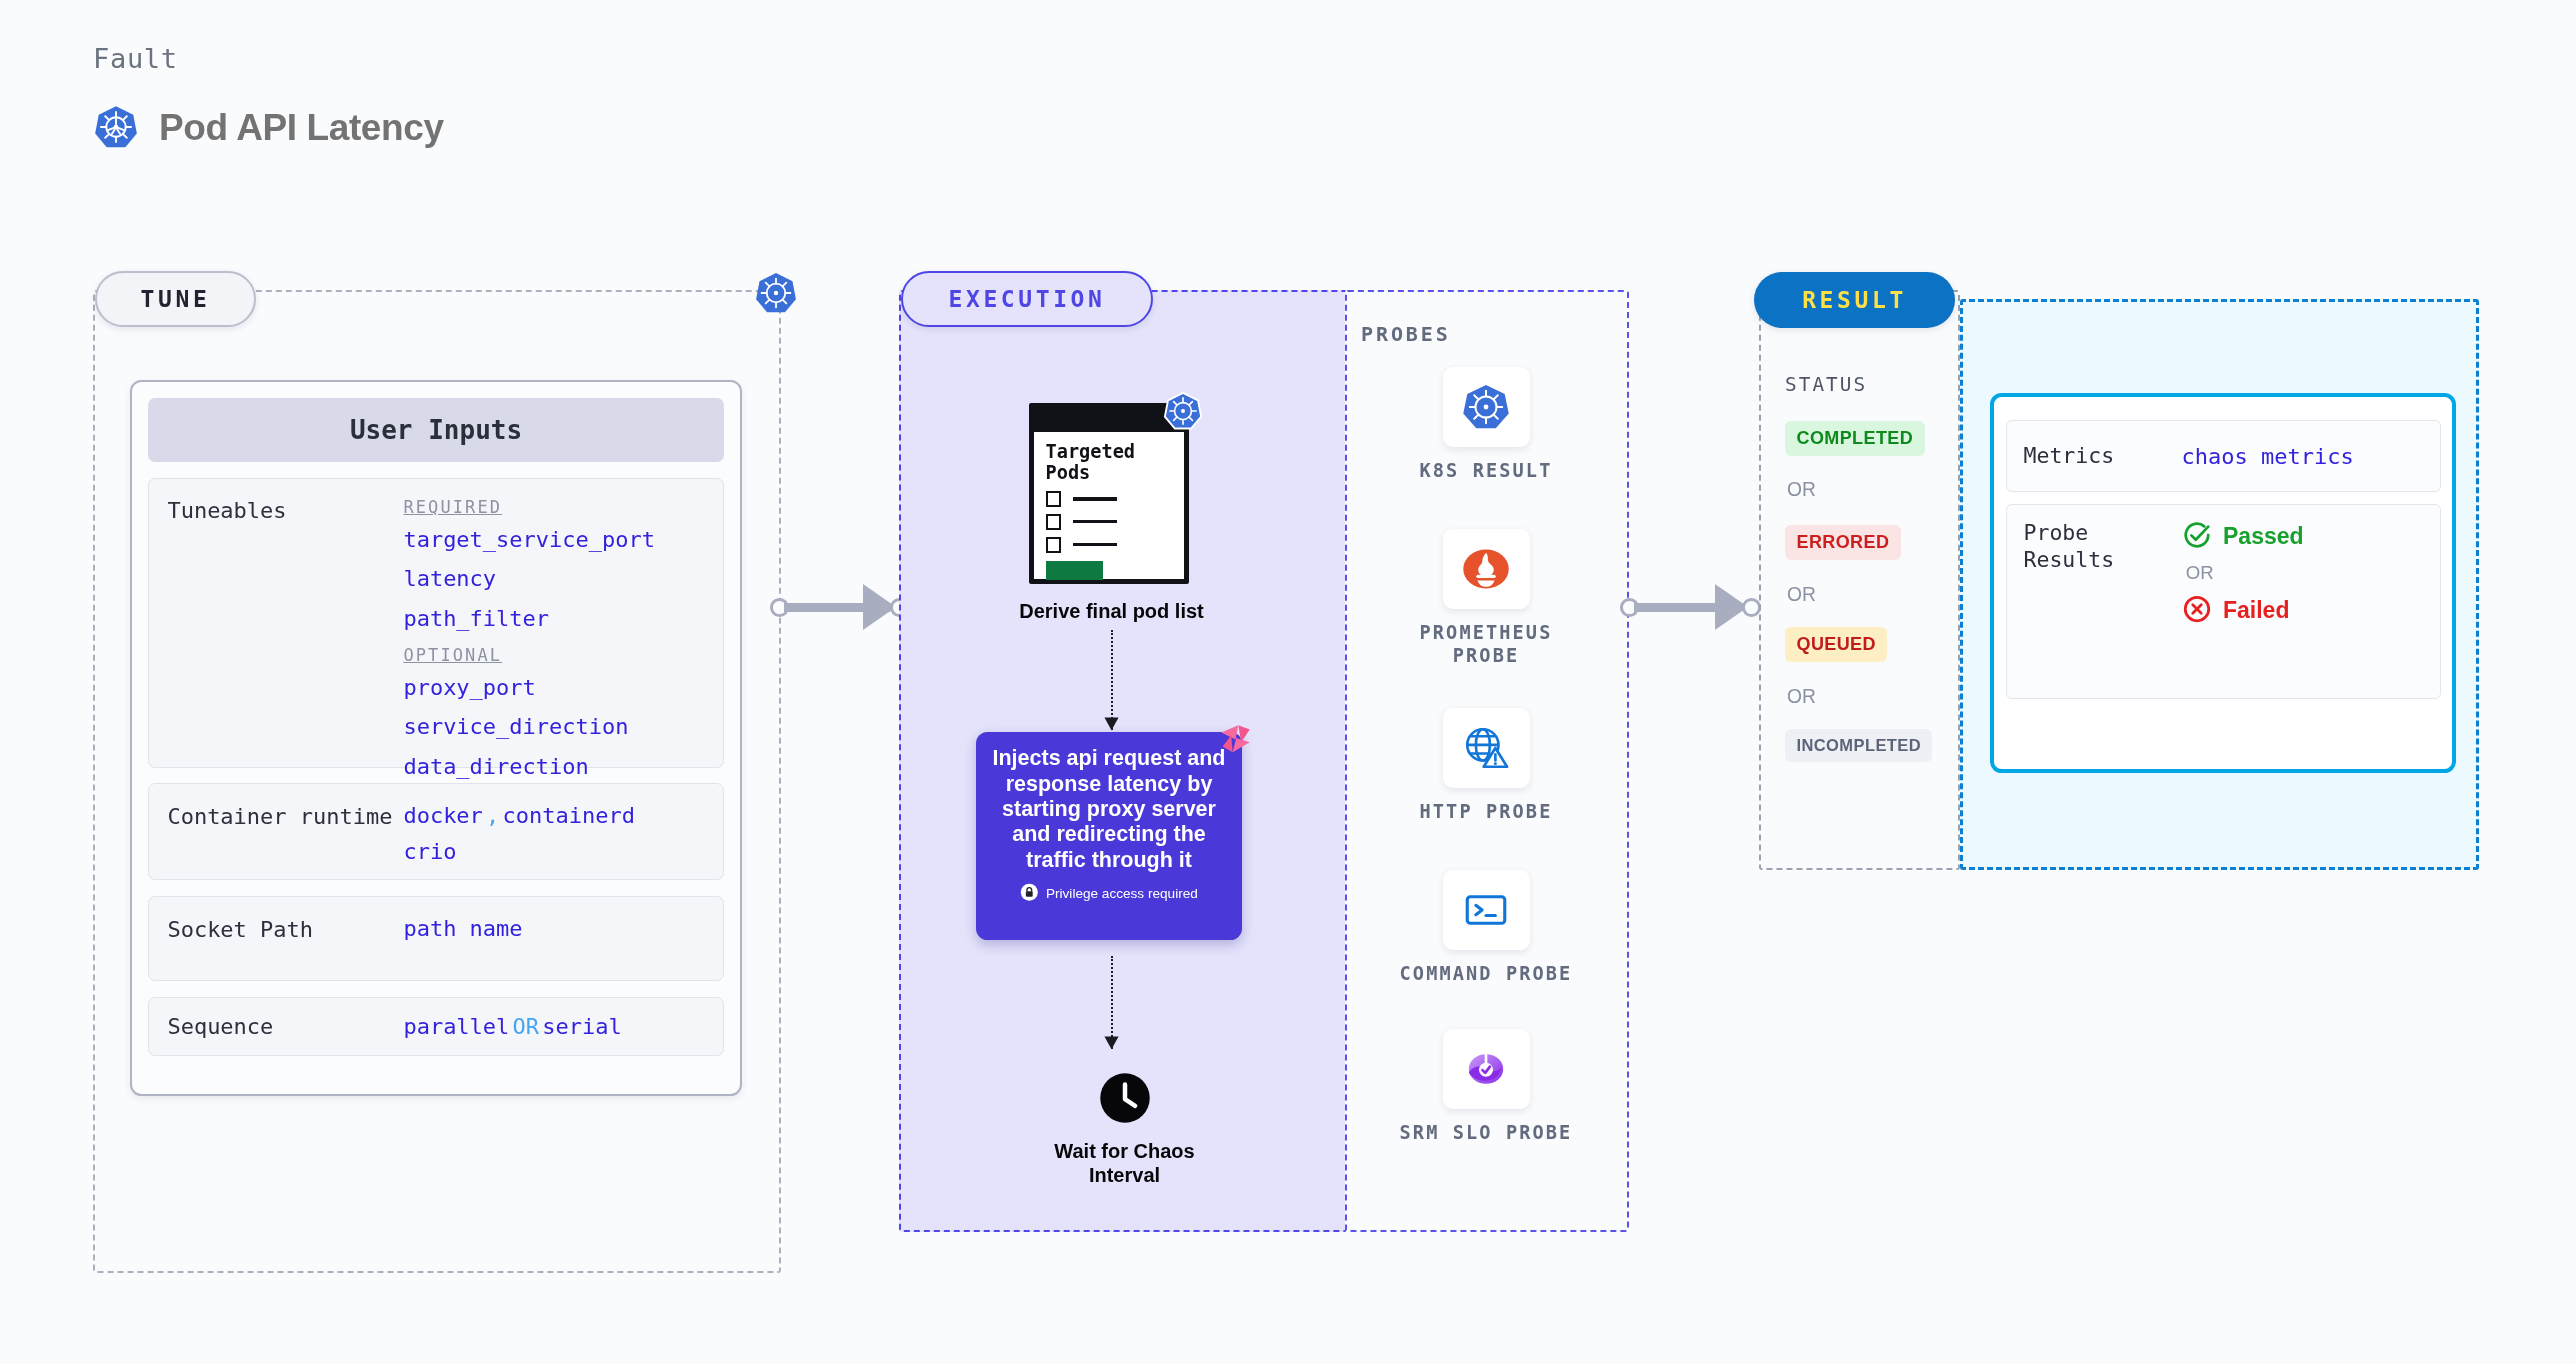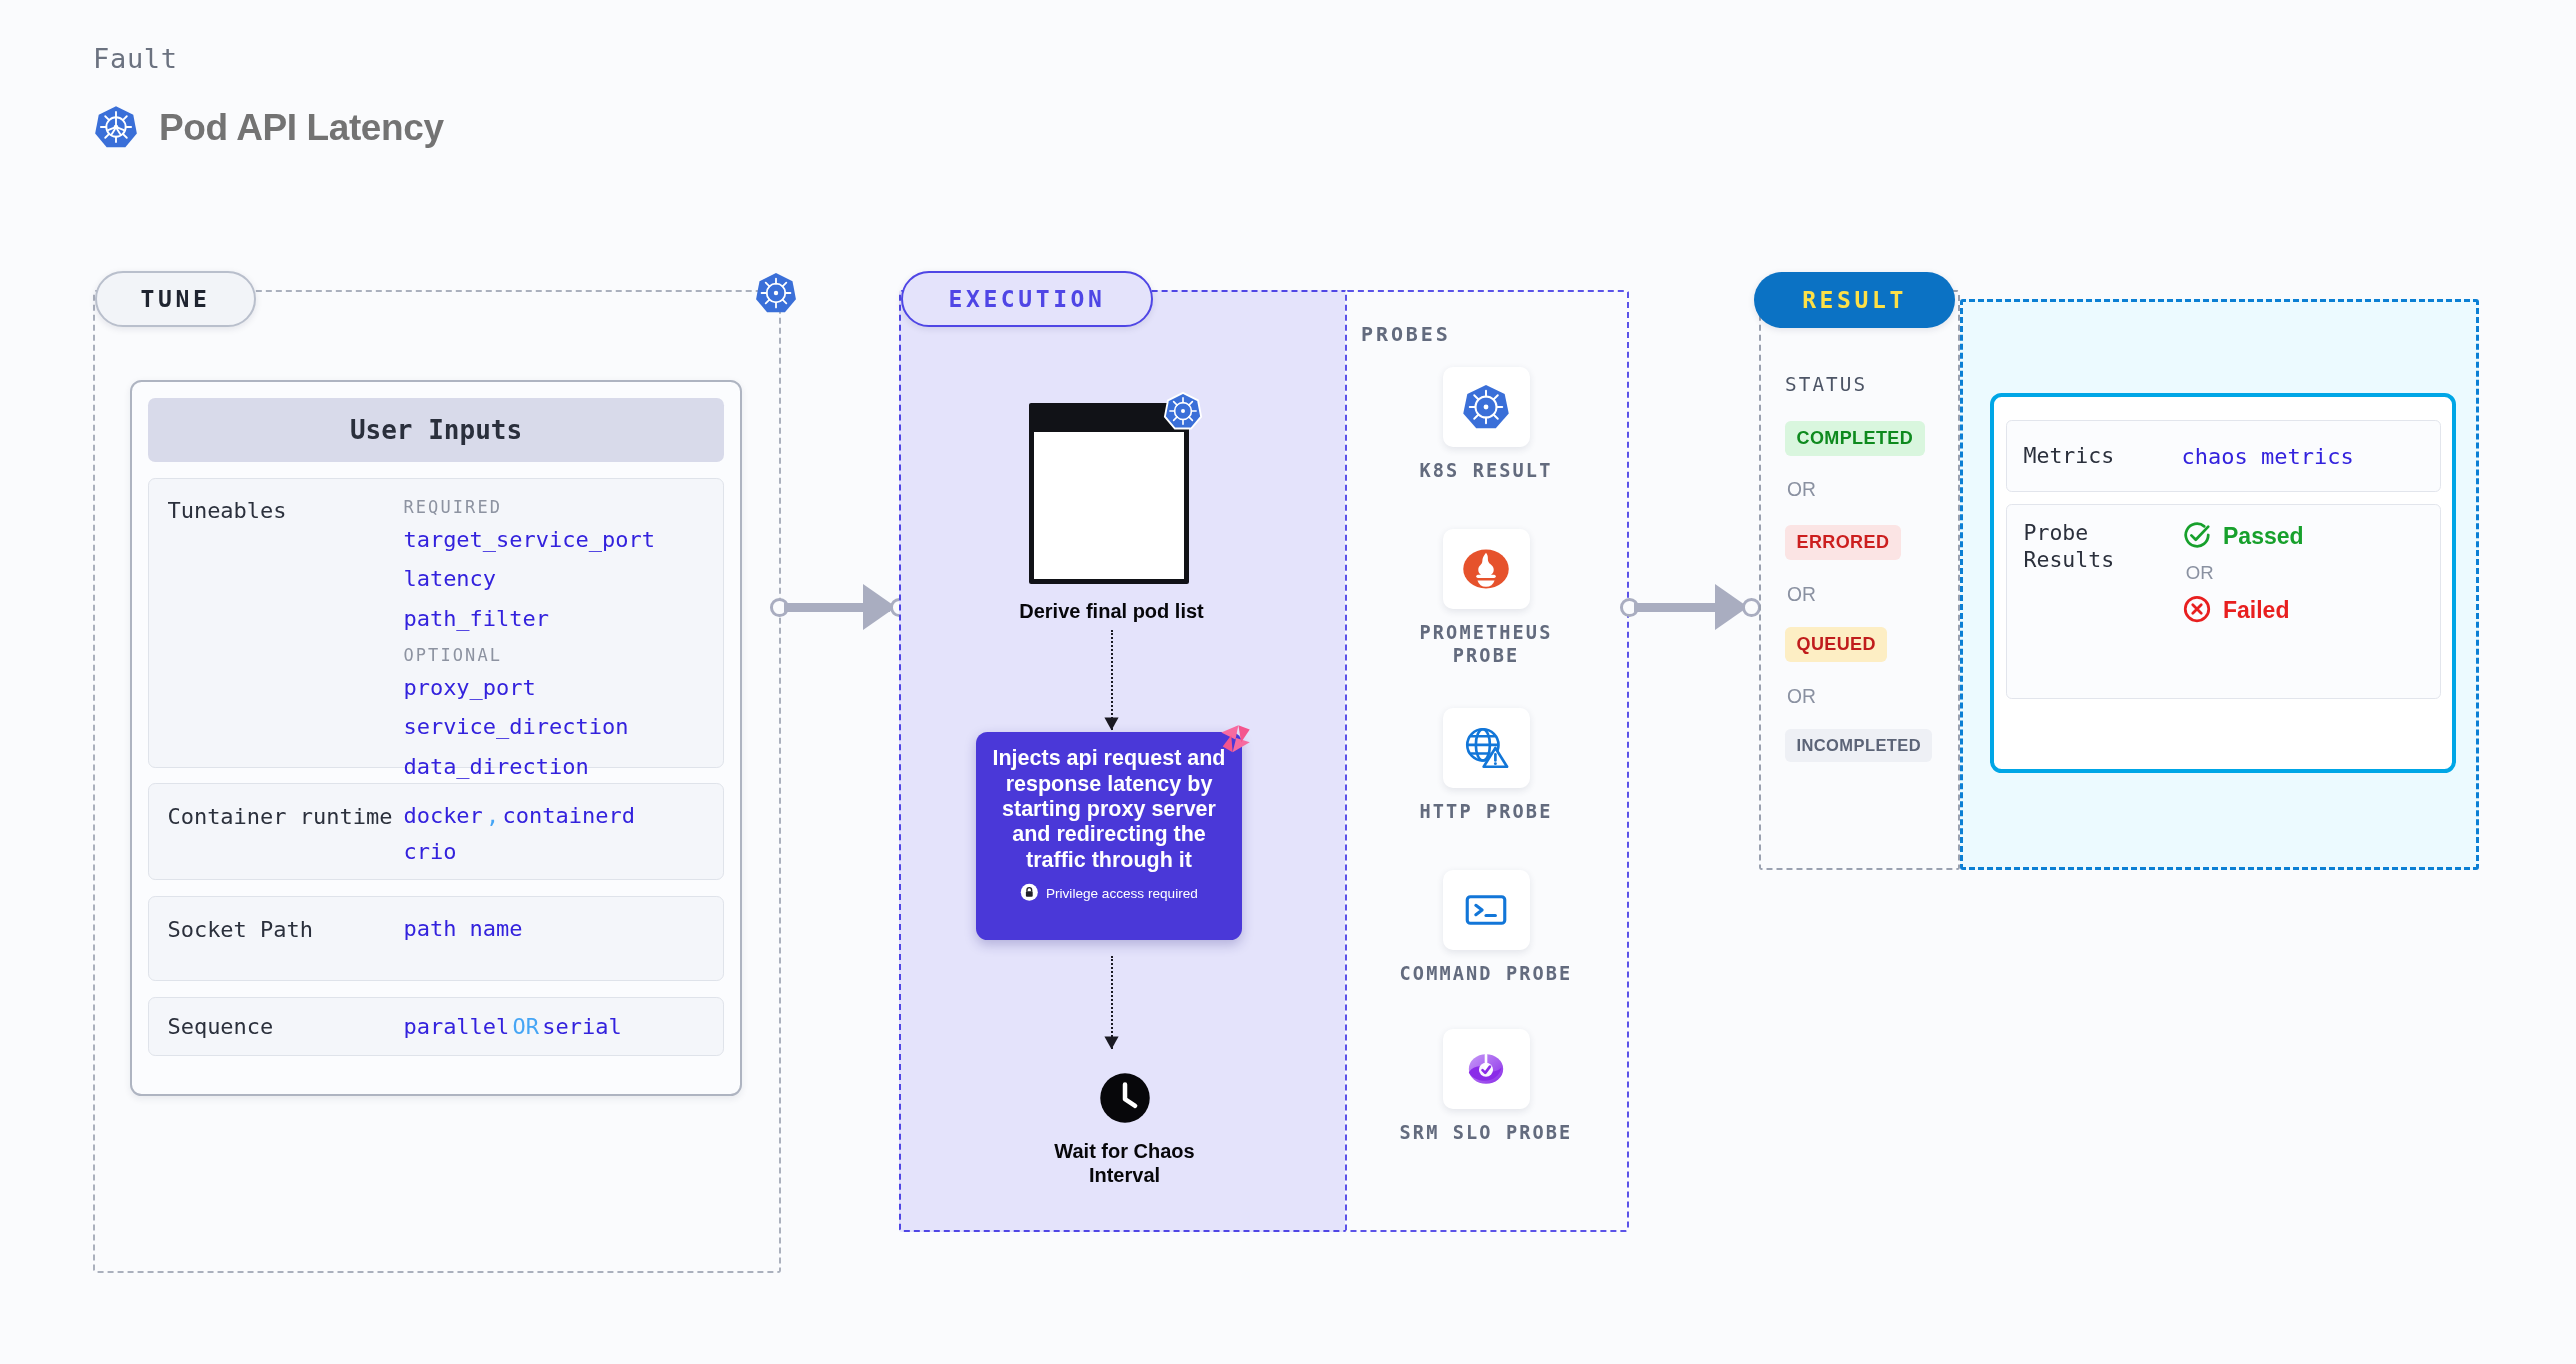--- a/index.html
+++ b/index.html
@@ -60,21 +60,21 @@
     border-radius: 7.2px; padding: 18.6px 18.6px 18.6px 18.6px;
     display: flex; align-items: flex-start;
   }
   .sub-label {
     font-family: "DejaVu Sans Mono", monospace; font-size: 22px; color: #2b303c;
     width: 236px; flex: 0 0 236px; line-height: 1.25;
   }
   .sub-values { flex: 1; }
   .grp-title {
     font-family: "DejaVu Sans Mono", monospace; font-size: 17px; color: #8d93a1;
-    letter-spacing: 2.1px; margin-bottom: 10px;
+    letter-spacing: 2.1px; margin-bottom: 10px; text-decoration: underline;
   }
   .tuneable {
     font-family: "DejaVu Sans Mono", monospace; font-size: 22px; color: #3322dd;
     margin-bottom: 14.3px;
   }
   .val { font-family: "DejaVu Sans Mono", monospace; font-size: 22px; color: #3322dd; }
   .val-sep { color: #45a5f5; }
   .val-line { margin-bottom: 11.5px; }
 
   
@@ -308,20 +308,36 @@
 </div>
 
 <div class="panel dashed" id="exec-panel"></div>
 <div class="panel dashed" id="probes-panel"></div>
 <div class="pill" id="exec-pill">EXECUTION</div>
 <div id="probes-title">PROBES</div>
 
 <div id="pods-node">
   <div id="pods-window">
     <div id="pods-titlebar"></div>
+    <div id="pods-body">
+      <div id="pods-heading">Targeted Pods</div>
+      <div class="pods-row">
+        <span class="pods-check"></span>
+          <span class="pods-line"></span>
+      </div>
+      <div class="pods-row">
+        <span class="pods-check"></span>
+          <span class="pods-line"></span>
+      </div>
+      <div class="pods-row">
+        <span class="pods-check"></span>
+          <span class="pods-line"></span>
+      </div>
+      <div id="pods-btn"></div>
+    </div>
     <div id="k8s-badge-pods">
       <svg width="40" height="40" viewBox="0 0 64 64">
         <path d="M32 3 L56 15 L61 41 L45 60 H19 L3 41 L8 15 Z" fill="#3a6fd8" stroke="#fff" stroke-width="3"></path>
         <g fill="none" stroke="#fff" stroke-width="2.6" stroke-linecap="round">
           <circle cx="32" cy="32" r="13.5"></circle>
           <circle cx="32" cy="32" r="3.2" fill="#fff" stroke="none"></circle>
           <path d="M32 18.5V11M32 45.5V53M18.5 32H11M45.5 32H53"></path>
           <path d="M22.5 22.5 17 17M41.5 41.5 47 47M41.5 22.5 47 17M22.5 41.5 17 47"></path>
         </g>
       </svg>

